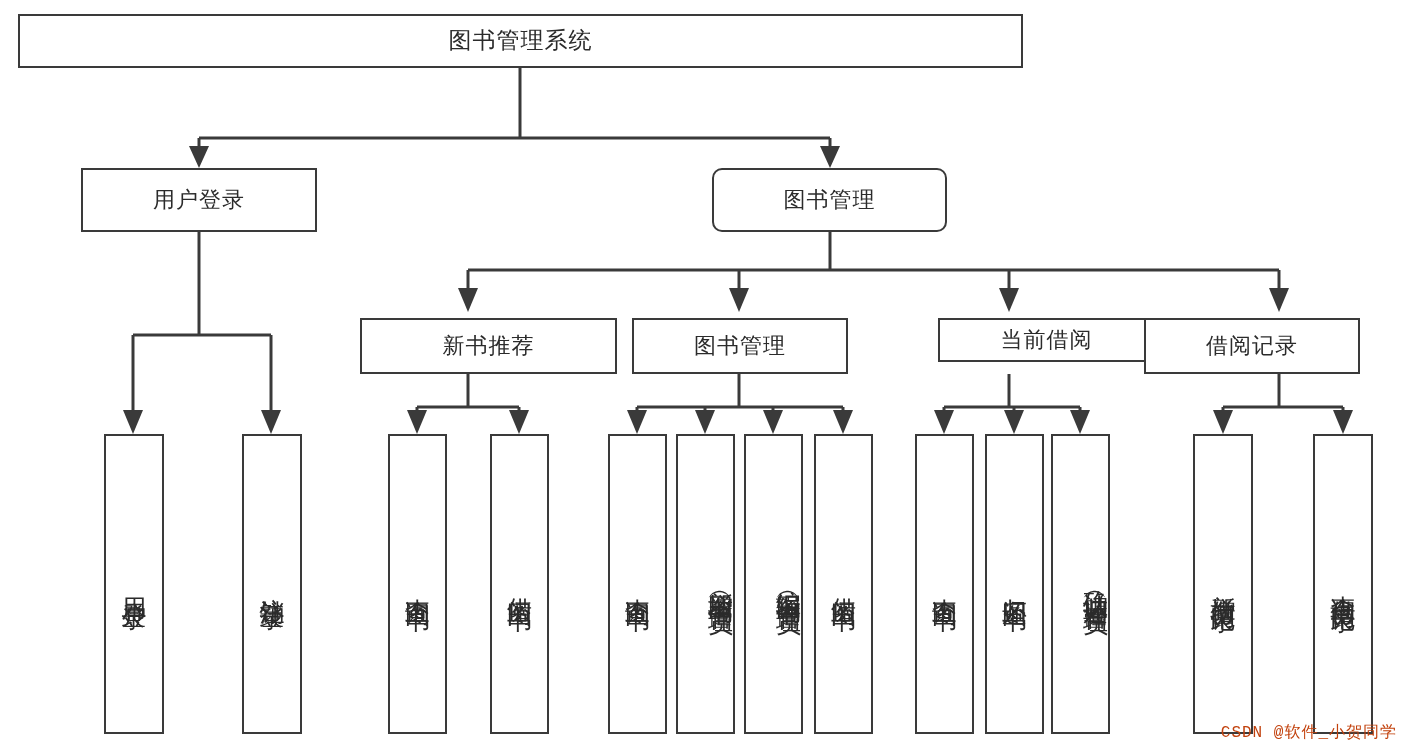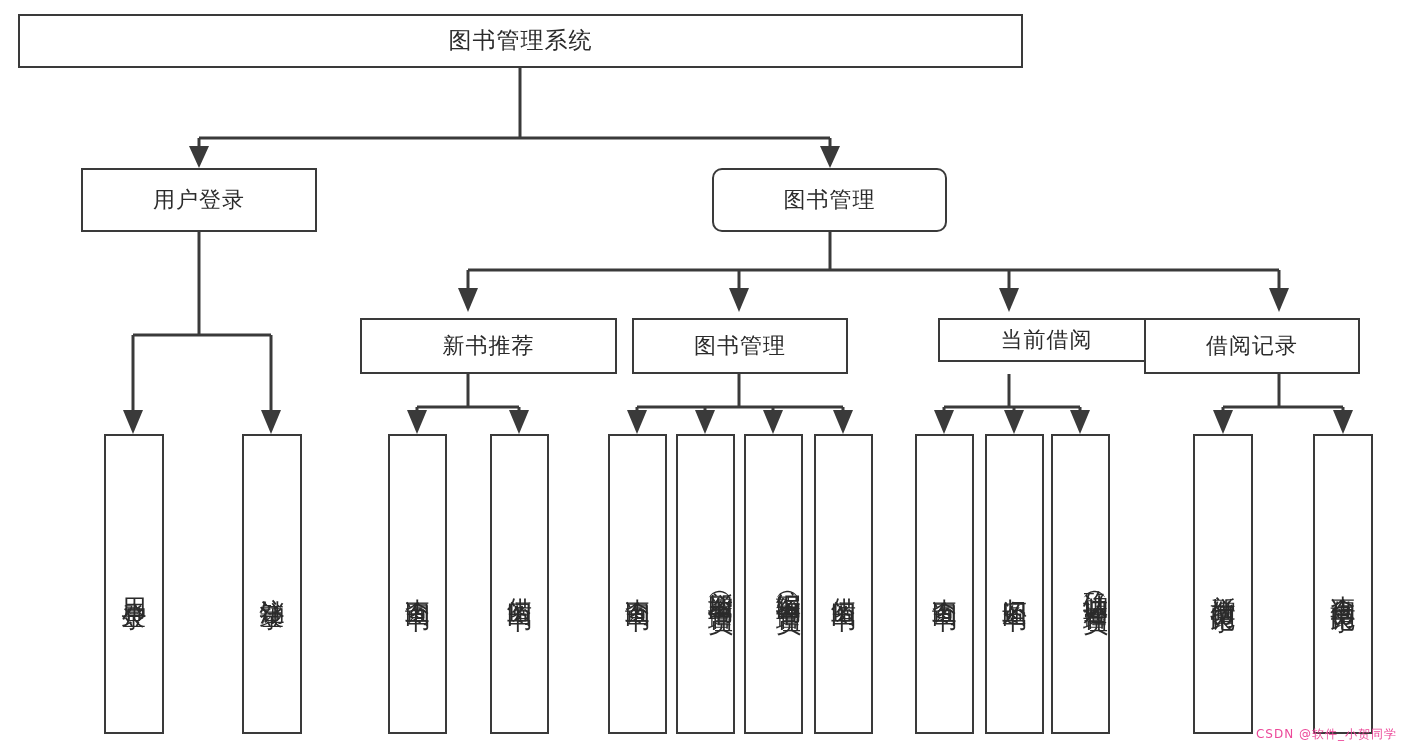--- a/index.html
+++ b/index.html
@@ -59,24 +59,25 @@
     stroke-width: 3;
     fill: none;
   }
   .ahead {
     fill: #3a3a3a;
   }
   .watermark {
     position: absolute;
     right: 8px;
     bottom: 4px;
-    font-size: 12px;
-    color: #ec4899;
+    font-size: 16px;
+    color: #c2410c;
     letter-spacing: 1px;
     white-space: nowrap;
+    font-family: Liberation Mono, monospace;
   }
 </style>
 </head>
 <body>
 
 <div id="canvas">
 
   <svg class="links" viewBox="0 0 1405 747">
 
     <path class="lk" d="M 520 68 L 520 138"></path>

